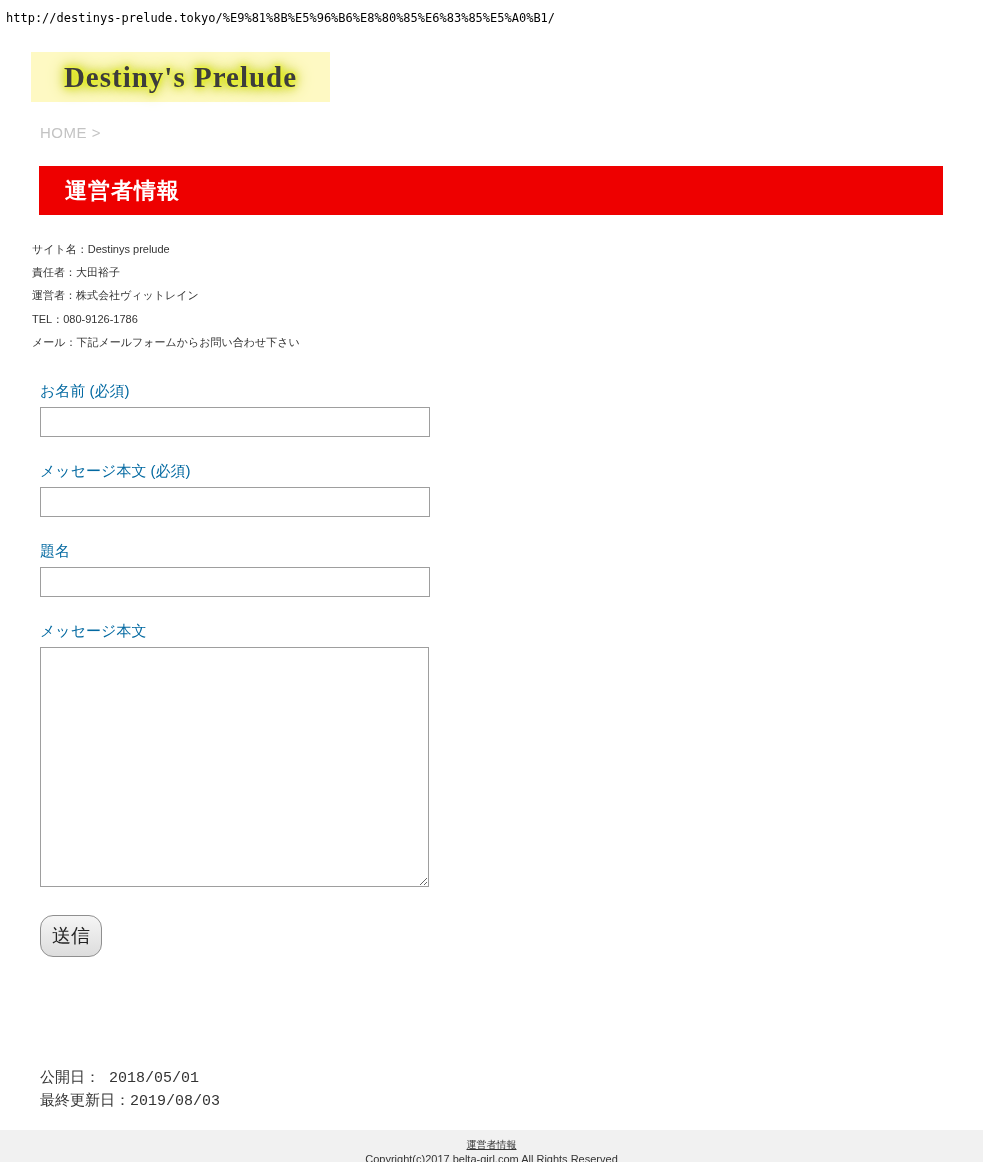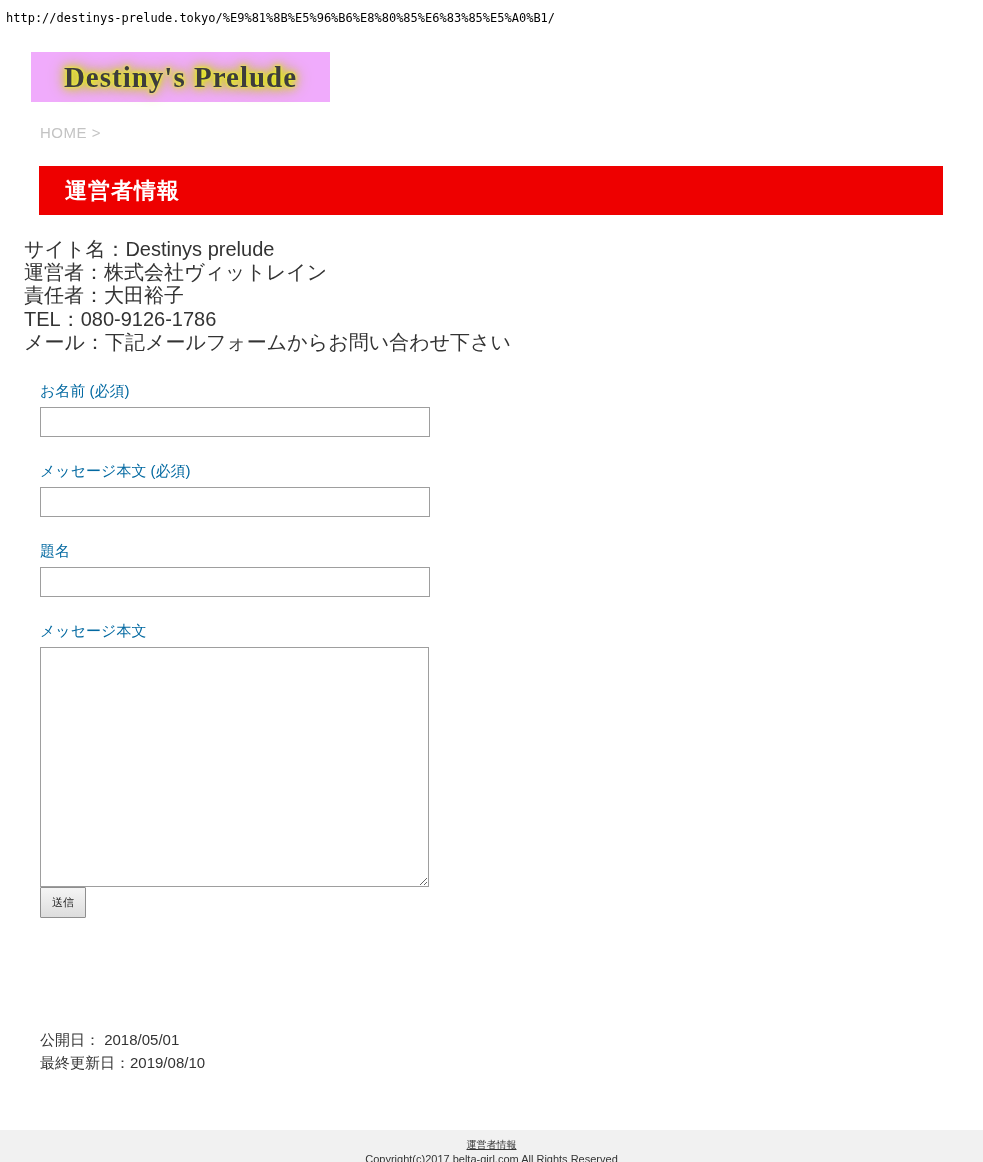--- a/index.html
+++ b/index.html
@@ -17,21 +17,21 @@
     font-family: "DejaVu Sans Mono", monospace;
     font-size: 12px;
     color: #000;
     letter-spacing: 0px;
     white-space: nowrap;
   }
   .logo {
     margin: 27px 0 0 31px;
     width: 299px;
     height: 50px;
-    background: #f0abfc;
+    background: #fef9c3;
     display: flex;
     align-items: center;
     justify-content: center;
     cursor: pointer;
   }
   .logo-text {
     font-family: "Liberation Serif", serif;
     font-weight: bold;
     font-size: 29px;
     color: #3d3d3d;
@@ -59,22 +59,22 @@
     align-items: center;
   }
   .title-banner h1 {
     margin-left: 26px;
     font-size: 22px;
     font-weight: bold;
     color: #fff;
     letter-spacing: 1px;
   }
   .info-block {
-    margin: 23px 0 0 24px;
-    font-size: 20px;
+    margin: 23px 0 0 32px;
+    font-size: 11px;
     line-height: 23.2px;
     color: #333;
   }
   .contact-form { margin: 28px 0 0 40px; }
   .field-label {
     font-size: 15px;
     color: #0369a1;
     margin-bottom: 6px;
   }
   .text-input {
@@ -94,35 +94,37 @@
     height: 240px;
     border: 1px solid #9e9e9e;
     background: #fff;
     font-size: 15px;
     font-family: "Liberation Sans", sans-serif;
     padding: 4px 6px;
     resize: both;
     margin-bottom: 0;
   }
   .submit-btn {
+    margin-top: 28px;
     display: inline-block;
-    font-size: 11px;
+    font-size: 19px;
     font-family: "Liberation Sans", sans-serif;
     color: #222;
     background: linear-gradient(to bottom, #f5f5f5, #dddddd);
     border: 1px solid #8f8f8f;
-    border-radius: 1px;
+    border-radius: 13px;
     padding: 7px 11px;
     cursor: pointer;
   }
   .meta-dates {
     margin: 110px 0 0 40px;
     font-size: 15px;
     line-height: 23px;
     color: #333;
+    font-family: Liberation Mono, monospace;
   }
   .site-footer {
     position: absolute;
     left: 0;
     bottom: 0;
     width: 983px;
     height: 32px;
     background: #f1f1f1;
     text-align: center;
     padding-top: 4px;
@@ -153,22 +155,22 @@
   <span class="crumb">HOME</span>
   <span>&gt;</span>
 </div>
 
 <div class="title-banner">
   <h1>運営者情報</h1>
 </div>
 
 <div class="info-block">
   <div>サイト名：Destinys prelude</div>
+  <div>責任者：大田裕子</div>
   <div>運営者：株式会社ヴィットレイン</div>
-  <div>責任者：大田裕子</div>
   <div>TEL：080-9126-1786</div>
   <div>メール：下記メールフォームからお問い合わせ下さい</div>
 </div>
 
 <div class="contact-form">
   <div class="field-label">お名前 (必須)</div>
   <input type="text" class="text-input" value="" style="">
 
   <div class="field-label">メッセージ本文 (必須)</div>
   <input type="text" class="text-input" value="" style="">
@@ -177,19 +179,19 @@
   <input type="text" class="text-input" value="" style="">
 
   <div class="field-label">メッセージ本文</div>
   <textarea class="message-area" style=""></textarea>
 
   <button type="button" class="submit-btn">送信</button>
 </div>
 
 <div class="meta-dates">
   <div>公開日： 2018/05/01</div>
-  <div>最終更新日：2019/08/10</div>
+  <div>最終更新日：2019/08/03</div>
 </div>
 
 <div class="site-footer">
   <span class="footer-link">運営者情報</span>
   <div class="footer-copy">Copyright(c)2017 belta-girl.com All Rights Reserved</div>
 </div>
 
 </body></html>

